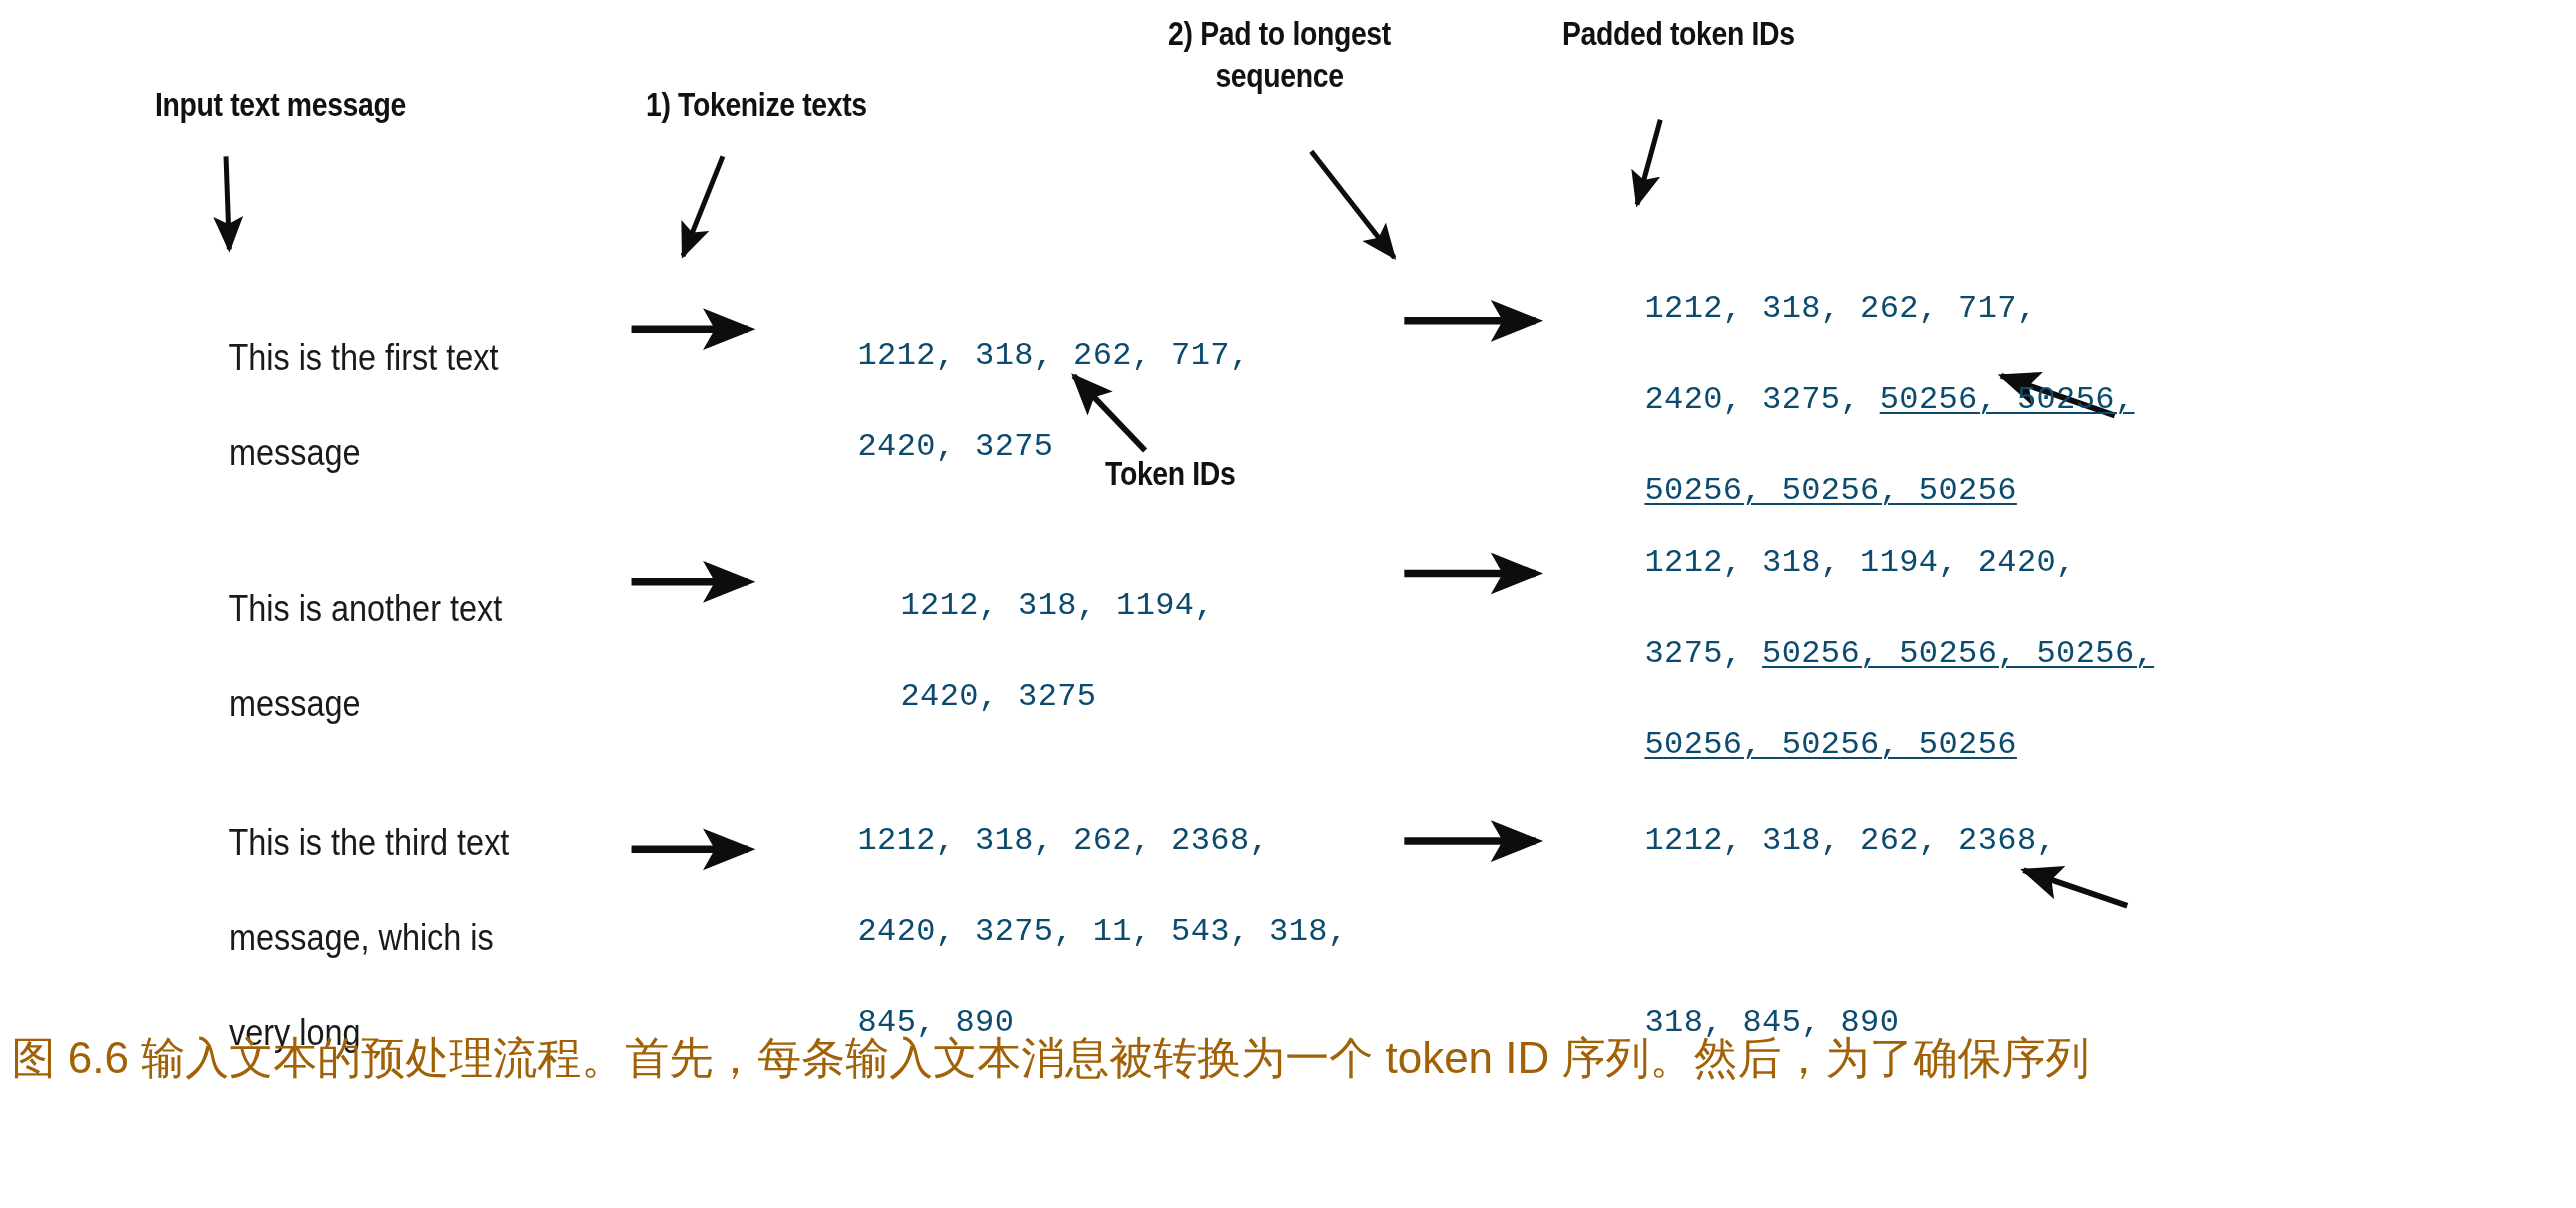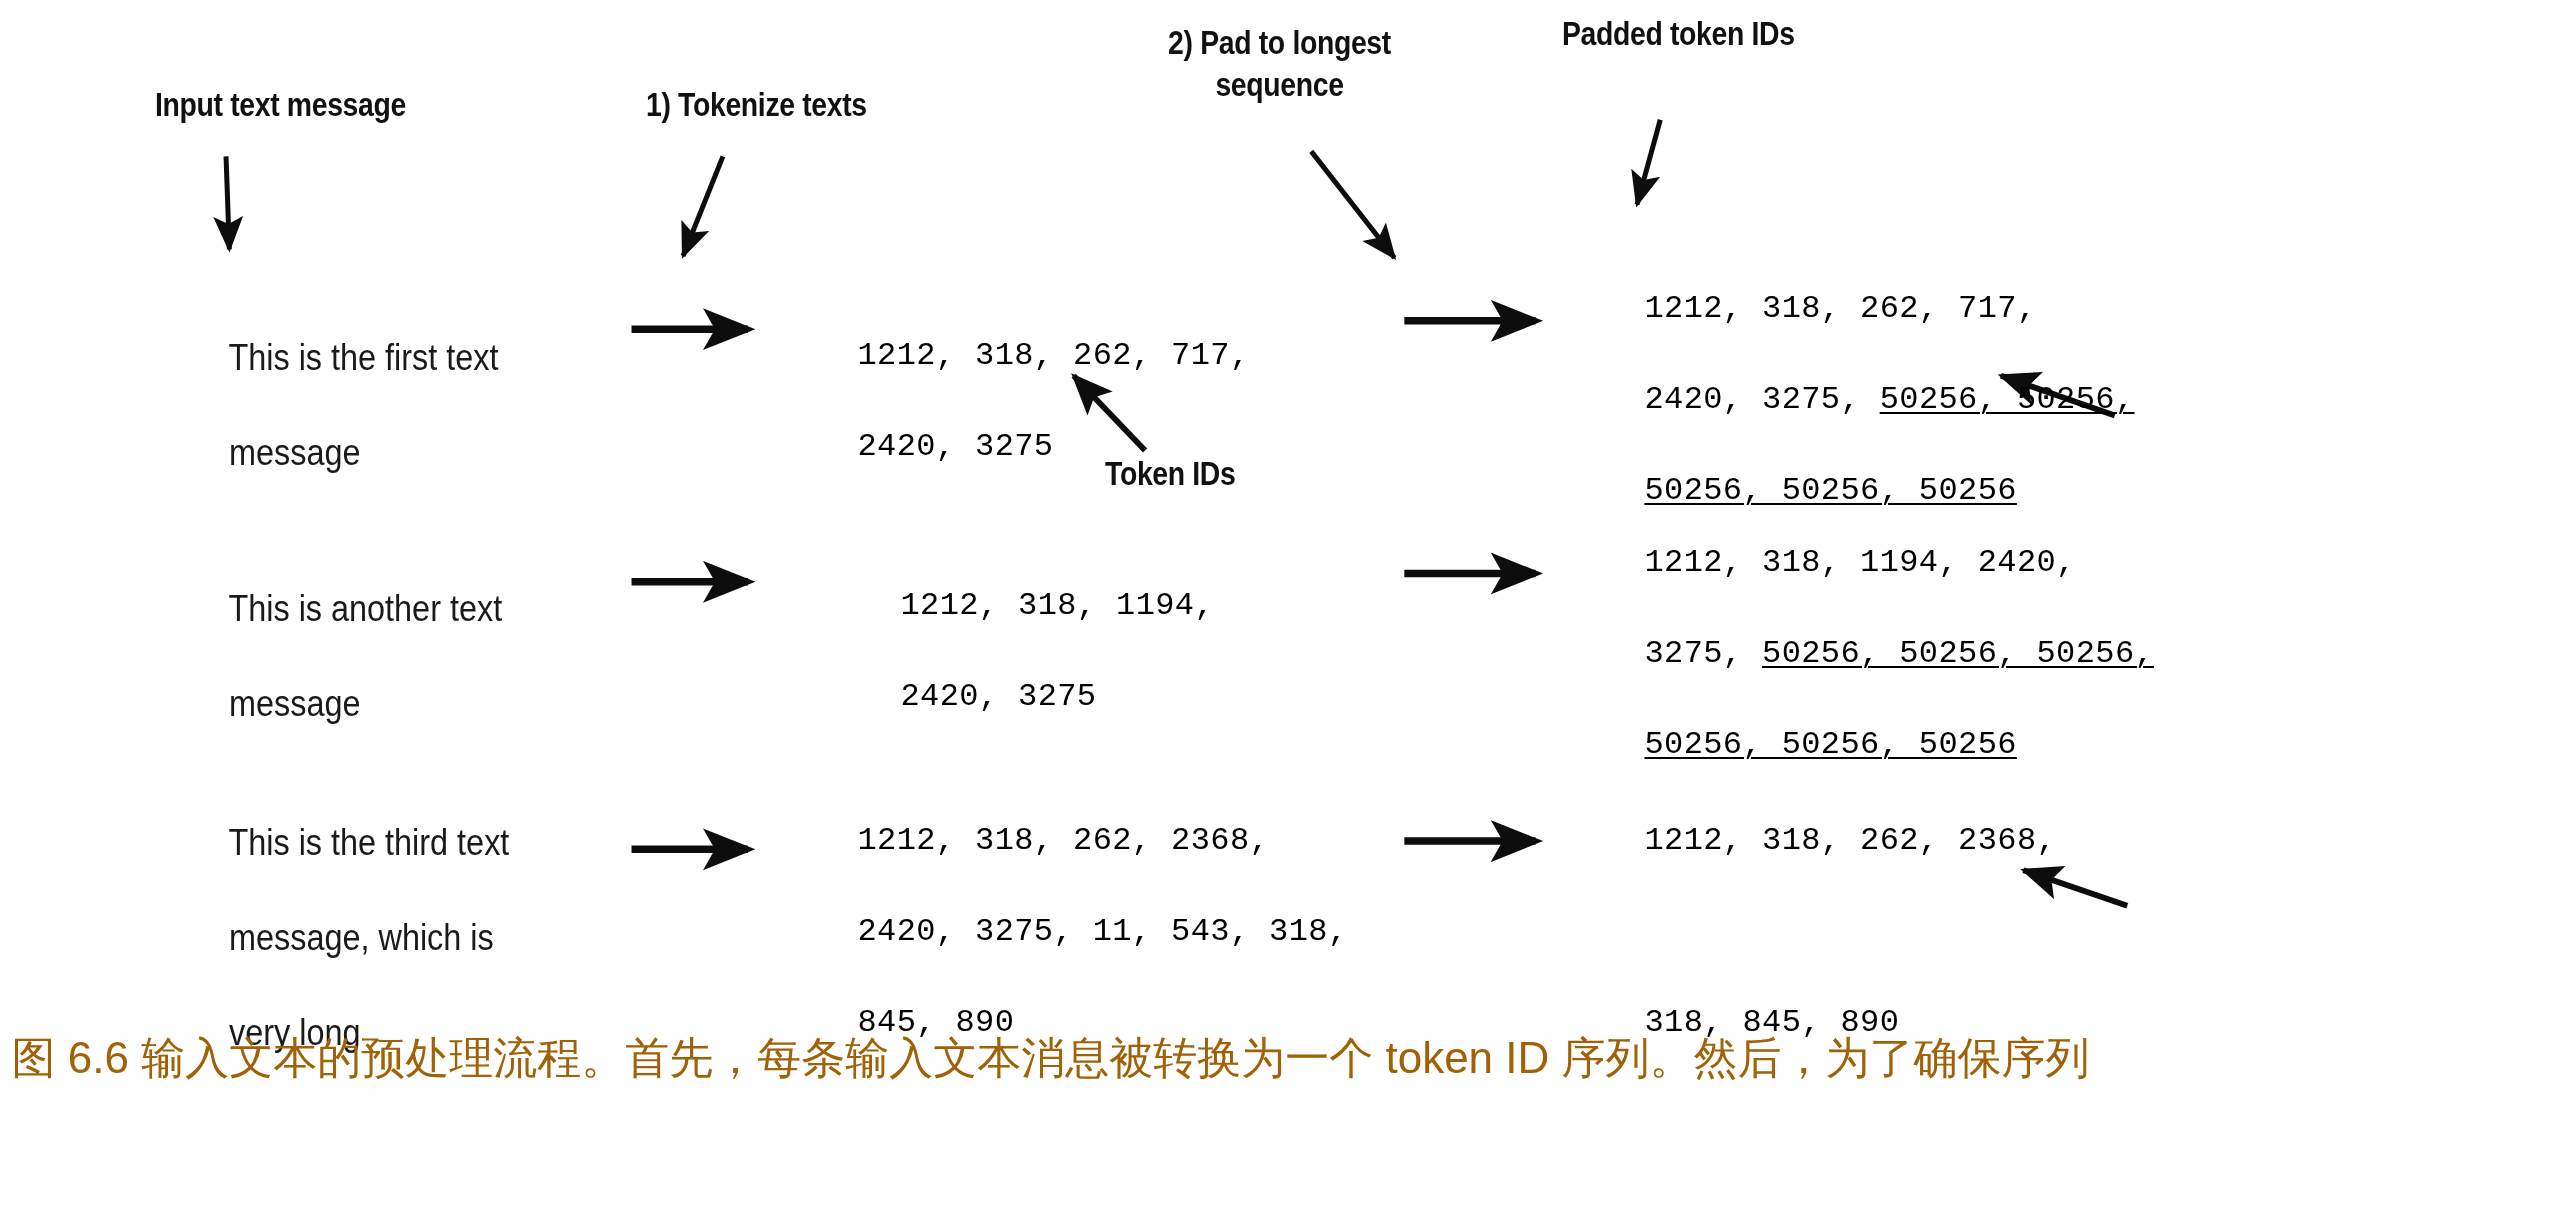--- a/index.html
+++ b/index.html
@@ -50,21 +50,21 @@
     line-height: 1.32;
     transform: scaleX(0.9);
     transform-origin: left top;
     white-space: pre;
   }
 
   
   .tokens {
     font-family: "Liberation Mono", "DejaVu Sans Mono", monospace;
     font-weight: 400;
-    color: #000000;
+    color: #0c4a6e;
     font-size: 32px;
     line-height: 1.42;
     white-space: pre;
     letter-spacing: 0.4px;
   }
   .tokens .pad {
     text-decoration: underline;
     text-decoration-thickness: 1.7px;
     text-underline-offset: 4.2px;
   }
@@ -154,21 +154,21 @@
 
     <g>
       <line x1="2560" y1="1090" x2="2435" y2="1047" stroke="#0d0d0d" stroke-width="7" marker-end="url(#ah)"></line>
     </g>
   </svg>
 
   <div class="abs annot" style="left:155px; top:86px;">Input text message</div>
 
   <div class="abs annot" style="left:646px; top:86px;">1) Tokenize texts</div>
 
-  <div class="abs" style="left:1105px; top:24px; width:349px;">
+  <div class="abs" style="left:1105px; top:15px; width:349px;">
     <div class="annot ctr" style="transform:scaleX(0.86); transform-origin:center top;">2) Pad to longest</div>
     <div class="annot ctr" style="transform:scaleX(0.86); transform-origin:center top; margin-top:3.3px;">sequence</div>
   </div>
 
   <div class="abs annot" style="left:1562px; top:15px;">Padded token IDs</div>
 
   <div class="abs msg" style="left:193px; top:286px;">
     <span>This is the first text</span><br>
     <span>message</span>
   </div>

